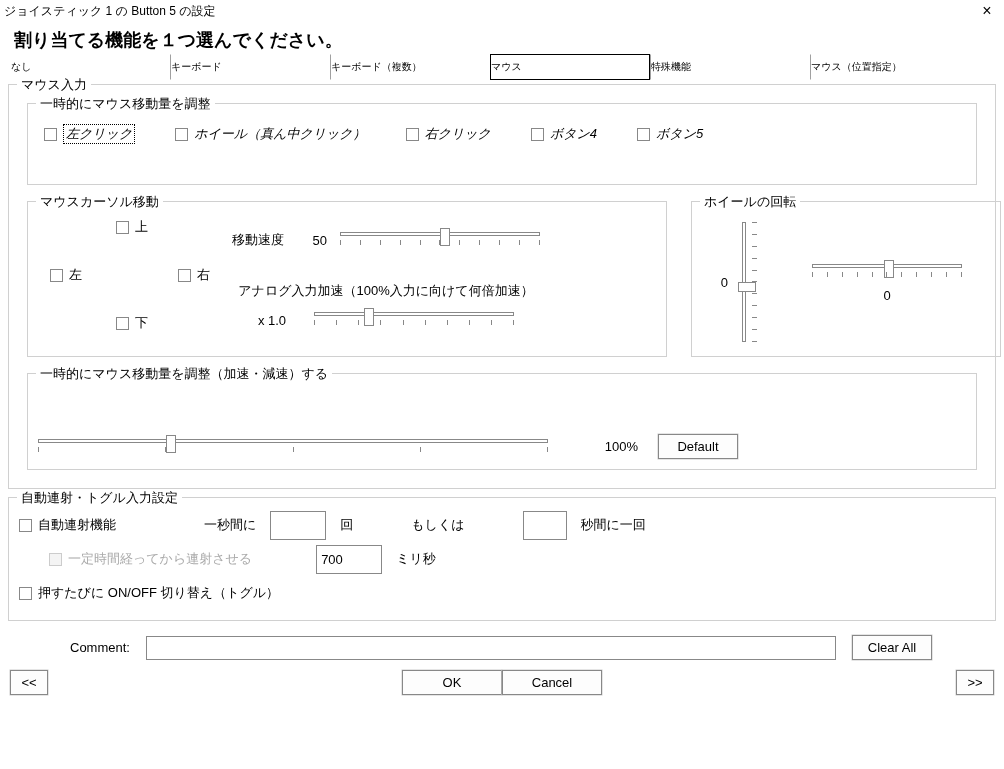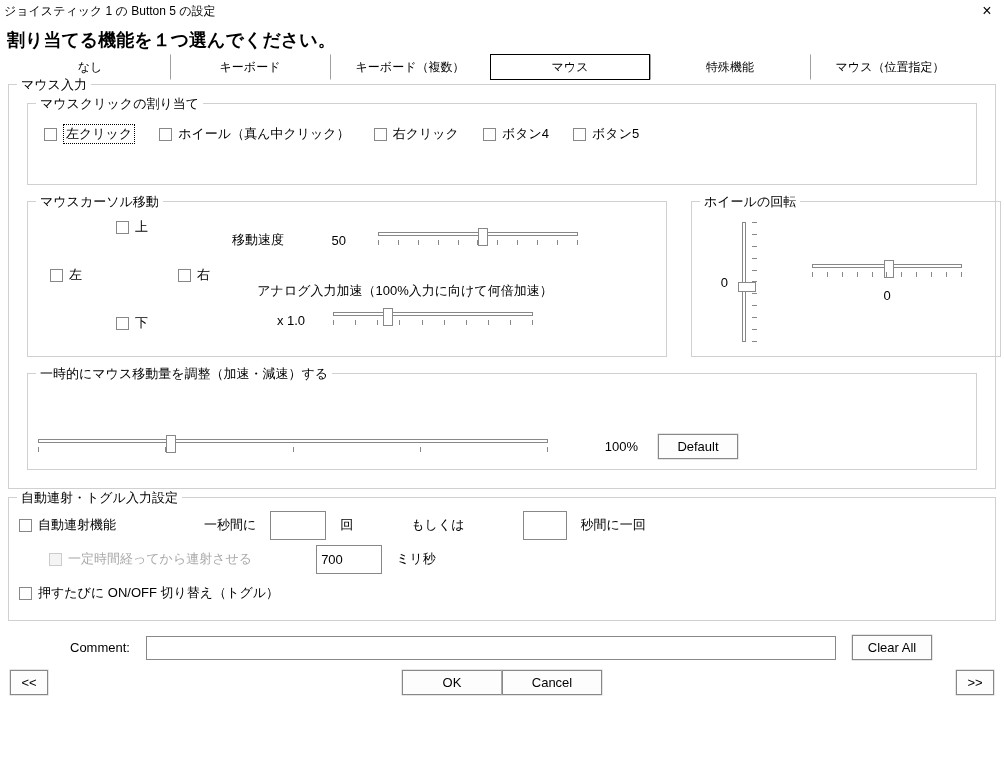--- a/index.html
+++ b/index.html
@@ -24,37 +24,37 @@
 .titlebar .close {
   font-size: 16px;
   line-height: 16px;
   width: 30px;
   text-align: center;
   cursor: pointer;
 }
 .instruction {
   font-size: 18px;
   font-weight: bold;
-  padding: 6px 6px 2px 7px;
+  padding: 6px 6px 2px 14px;
 }
 .tabs {
   display: flex;
   padding: 0 10px;
   gap: 0;
 }
 .tab {
   flex: none;
   width: 160px;
   height: 26px;
-  text-align: center;
+  text-align: left;
   line-height: 24px;
   border: 1px solid transparent;
   border-left: 1px solid #a0a0a0;
   cursor: pointer;
-  font-size: 12px;
+  font-size: 10px;
   position: relative;
 }
 .tab:first-child { border-left: 1px solid transparent; }
 .tab.active {
   border: 1px solid #000;
   background: #fff;
 }
 .fieldset {
   border: 1px solid #d0d0d0;
   margin: 8px;
@@ -82,23 +82,24 @@
   background: #fff;
   flex: none;
 }
 .checkbox.disabled { border-color: #ccc; background: #f4f4f4;}
 .lbl-focus {
   border: 1px dotted #000;
   padding: 0 2px;
 }
 .click-assign {
   display: flex;
-  gap: 24px;
+  gap: 40px;
   padding: 10px 6px 30px 6px;
   flex-wrap: wrap;
+  font-style: italic;
 }
 .cursor-move-box {
   display: flex;
   gap: 8px;
 }
 .cursor-left {
   flex: 0 0 640px;
 }
 .cursor-right {
   flex: 0 0 310px;
@@ -115,21 +116,21 @@
 .dpad .left { top: 54px; left: 12px; }
 .dpad .right { top: 54px; left: 140px; }
 .speed-area {
   display: inline-block;
   vertical-align: top;
   margin-left: 4px;
 }
 .speed-row {
   display: flex;
   align-items: center;
-  gap: 32px;
+  gap: 13px;
   height: 40px;
 }
 .slider {
   width: 200px;
   height: 20px;
   position: relative;
   border: none;
 }
 .slider-track {
   position: absolute;
@@ -276,21 +277,21 @@
   <div class="tab">キーボード（複数）</div>
   <div class="tab active">マウス</div>
   <div class="tab">特殊機能</div>
   <div class="tab">マウス（位置指定）</div>
 </div>
 
 <div class="fieldset" style="margin-top:4px;">
   <div class="legend">マウス入力</div>
 
   <div class="fieldset">
-    <div class="legend">マウスクリックの割り当て</div>
+    <div class="legend">一時的にマウス移動量を調整</div>
     <div class="click-assign">
       <label class="checkbox-wrap">
         <span class="checkbox"></span>
         <span class="lbl-focus">左クリック</span>
       </label>
       <label class="checkbox-wrap">
         <span class="checkbox"></span>
         <span>ホイール（真ん中クリック）</span>
       </label>
       <label class="checkbox-wrap">

